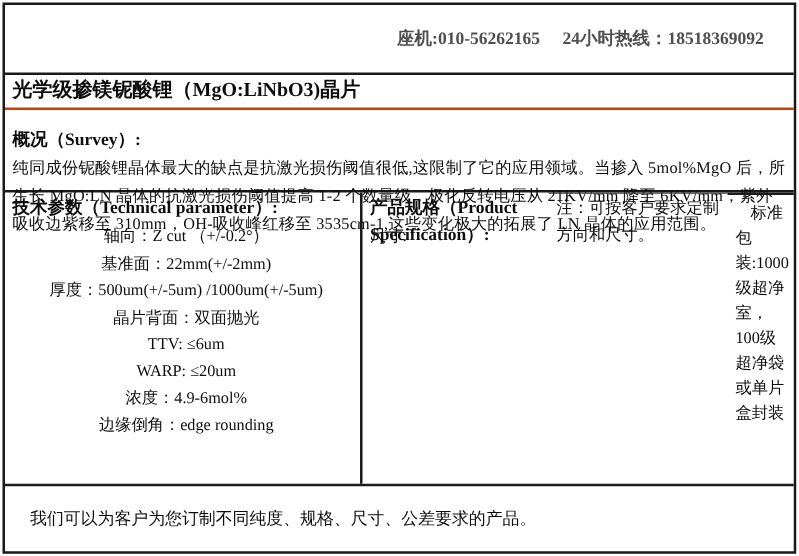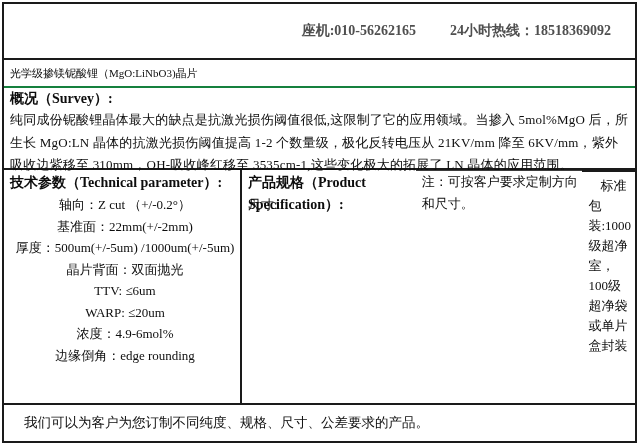--- a/index.html
+++ b/index.html
@@ -4,37 +4,37 @@
 <style>
   html,body{margin:0;padding:0;background:#ffffff;}
   body{width:639px;height:445px;position:relative;overflow:hidden;
        font-family:"Liberation Serif","DejaVu Serif",serif;color:#0d0d0d;}
   .page{position:absolute;left:2px;top:2px;width:635px;height:441px;
         box-sizing:border-box;border:2px solid #1a1a1a;background:#fff;
         display:flex;flex-direction:column;}
 
   
   .contact-header{height:54px;box-sizing:content-box;border-bottom:2px solid #1a1a1a;
-        display:flex;align-items:center;justify-content:flex-end;gap:34px;
+        display:flex;align-items:center;justify-content:flex-end;gap:18px;
         padding-right:24px;color:#4f4f4f;font-weight:bold;font-size:14px;}
 
   
-  .title-row{height:26px;border-bottom:2px solid #15803d;font-weight:normal;
-        font-size:11px;line-height:26px;padding-left:6px;}
+  .title-row{height:26px;border-bottom:2px solid #c2410c;font-weight:bold;
+        font-size:16px;line-height:26px;padding-left:6px;}
 
   
-  .survey-section{height:82px;border-bottom:2px solid #1a1a1a;padding:0 6px 0 6px;
+  .survey-section{height:66px;border-bottom:2px solid #1a1a1a;padding:14px 6px 0 6px;
         font-size:13px;box-sizing:border-box;}
   .survey-label{font-weight:bold;font-size:14px;height:21px;line-height:21px;}
   .survey-text{line-height:22.5px;letter-spacing:0.2px;}
 
   
   .spec-table{height:235px;box-sizing:border-box;border-bottom:2px solid #1a1a1a;
         display:flex;}
-  .tech-cell{width:238px;box-sizing:border-box;border-right:2px solid #1a1a1a;
+  .tech-cell{width:286px;box-sizing:border-box;border-right:2px solid #1a1a1a;
         padding:2px 0 0 6px;font-size:13px;}
   .tech-header{font-weight:bold;font-size:14px;height:22px;line-height:22px;}
   .tech-row{height:21.5px;line-height:21.5px;text-align:center;}
   .spec-cell{flex:1;display:flex;flex-direction:row;font-size:13px;}
   .spec-top{height:119px;box-sizing:border-box;padding:2px 0 0 6px;}
   .spec-header{font-weight:bold;font-size:14px;height:22px;line-height:22px;}
   .spec-size{height:22px;line-height:22px;}
   .spec-note{height:22px;line-height:22px;border-top:1px solid #3d3d3d;padding-left:6px;}
   .spec-pack{flex:1;border-top:2px solid #1a1a1a;padding:4px 4px 0 6px;line-height:20px;}
   .pack-label{font-weight:normal;margin-left:12px;}

